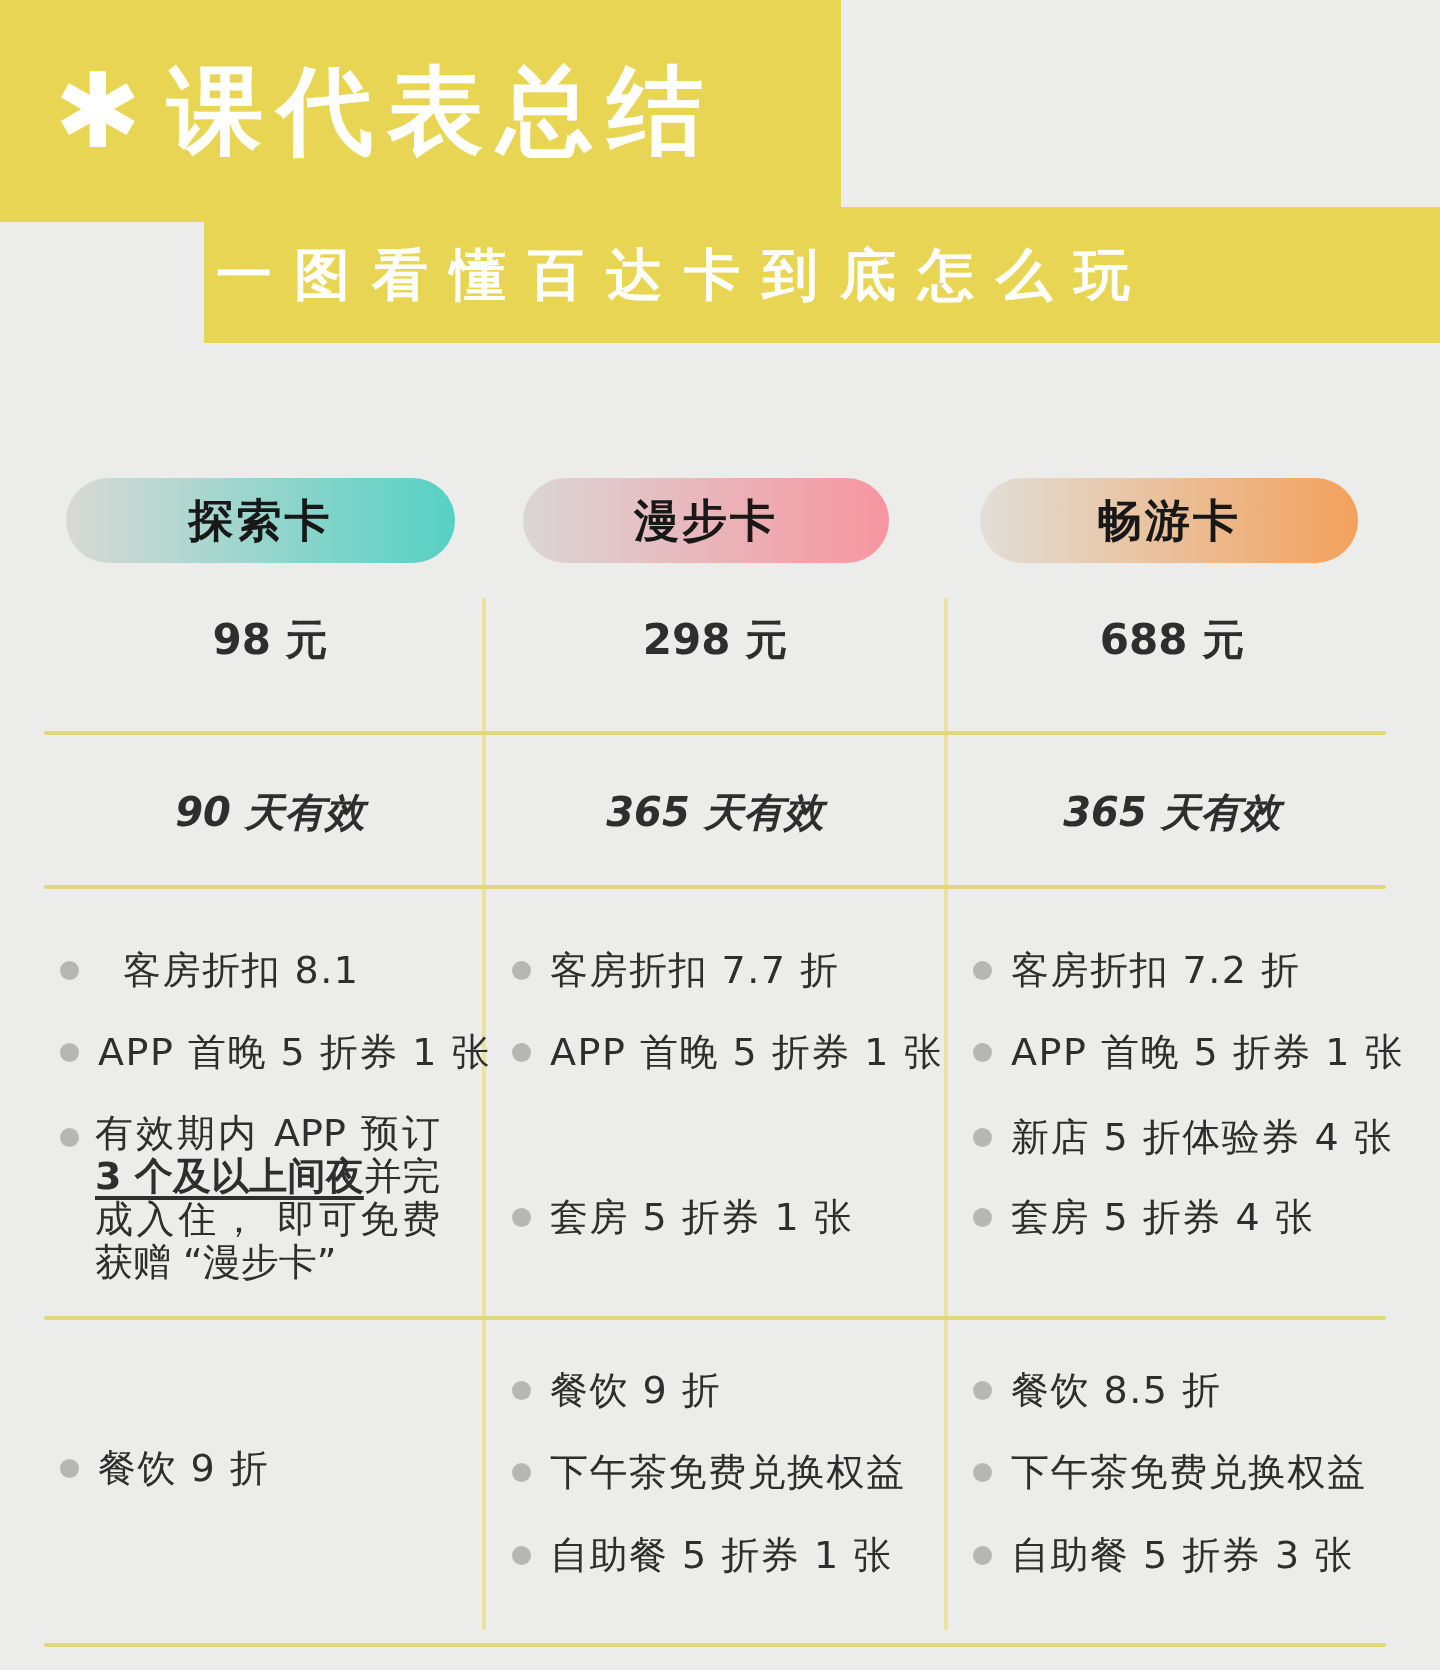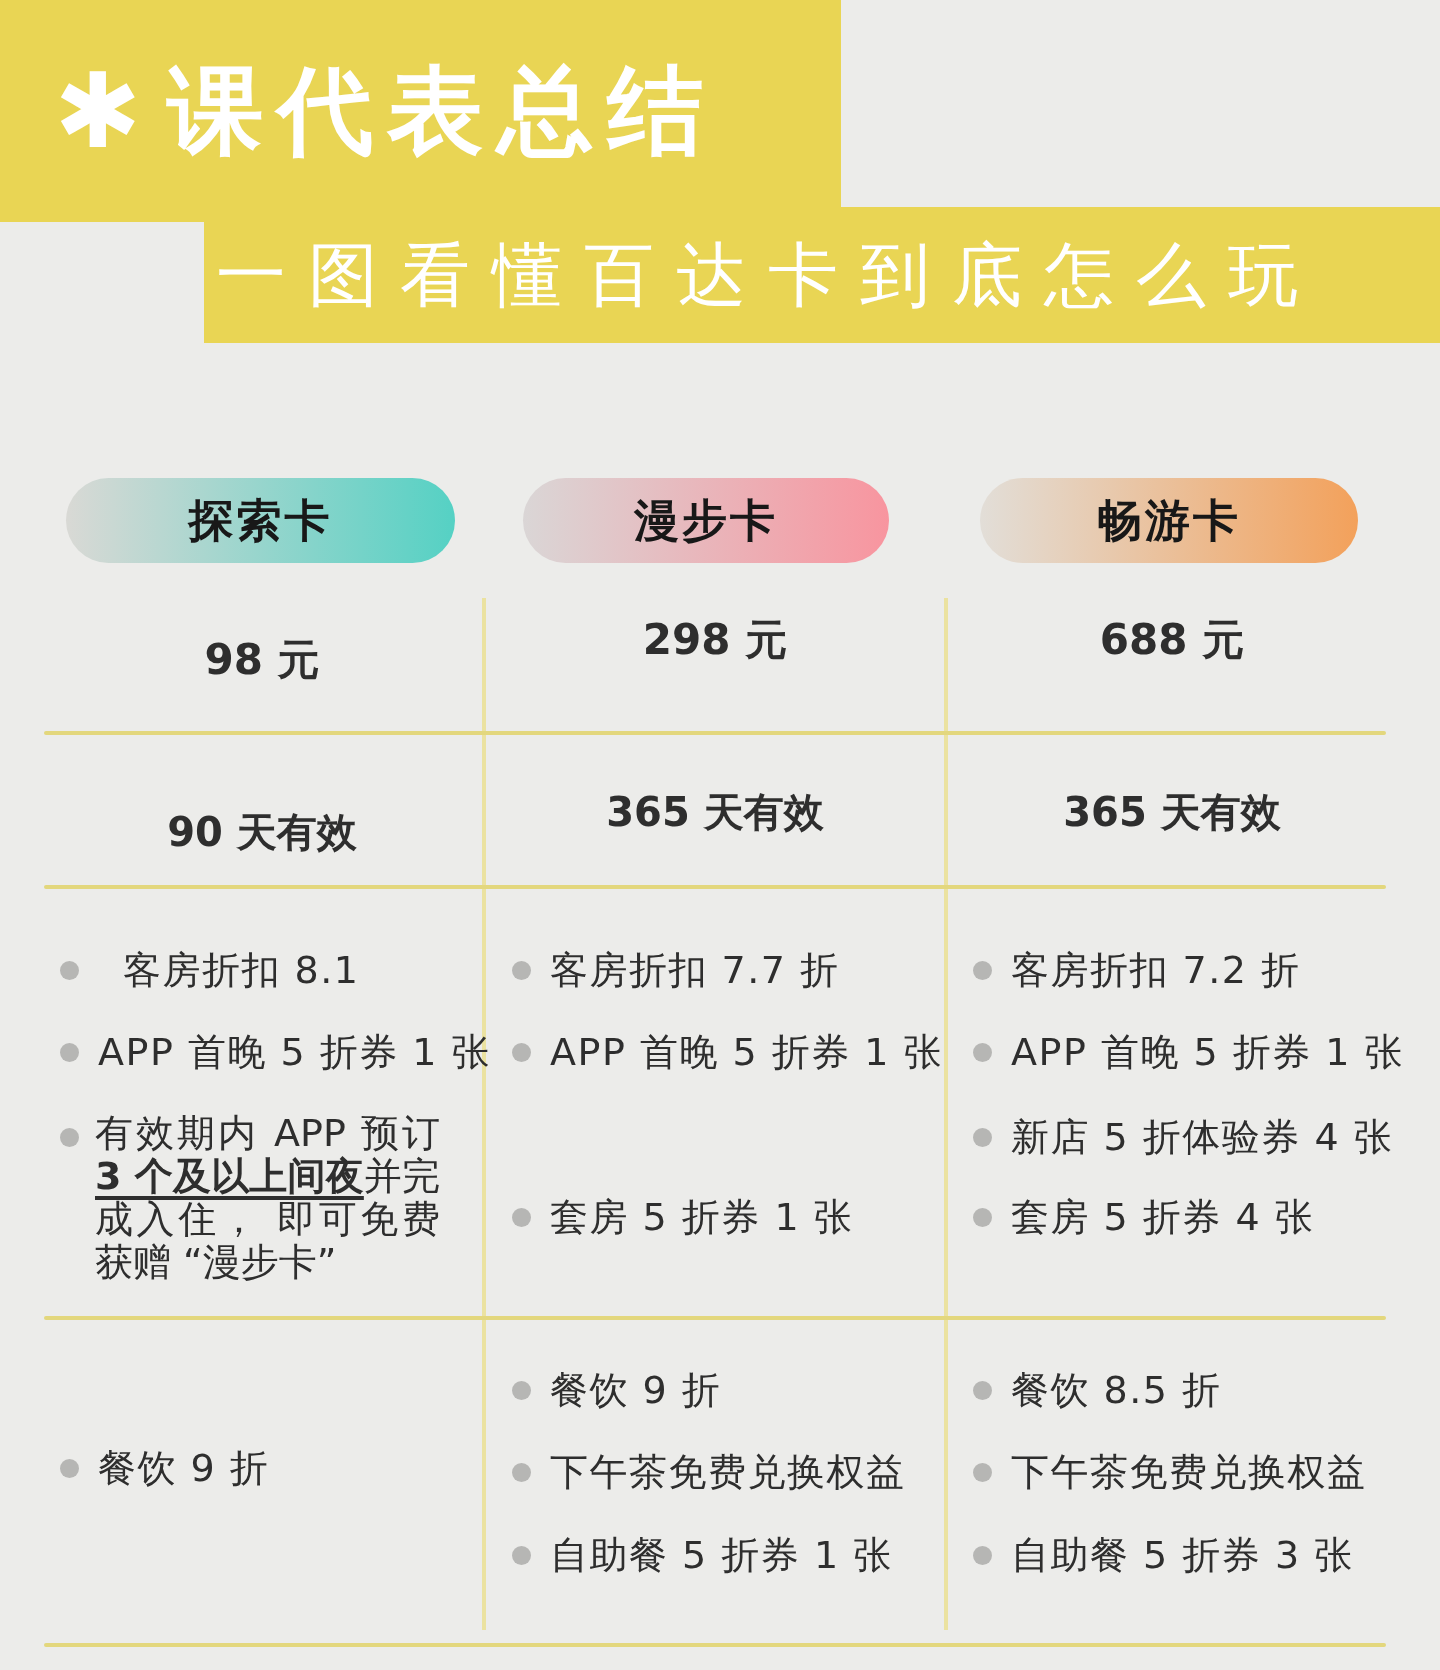--- a/index.html
+++ b/index.html
@@ -22,21 +22,21 @@
   .title{
     font-size:96px;font-weight:700;color:var(--title,#FFFFFF);
     letter-spacing:14px;line-height:1;white-space:nowrap;
   }
   .banner2{
     position:absolute;left:204px;top:207px;width:1236px;height:136px;
     background:var(--banner,#E9D554);
     display:flex;align-items:center;padding-left:12px;box-sizing:border-box;
   }
   .subtitle{
-    font-size:70px;font-weight:400;color:var(--title,#FFFFFF);
+    font-size:56px;font-weight:700;color:var(--title,#FFFFFF);
     letter-spacing:22px;line-height:1;white-space:nowrap;
   }
   
   .vline{
     position:absolute;top:598px;width:4px;height:1032px;
     background:var(--vline,#EBE2A0);z-index:1;
   }
   .vline-1{left:482px;}
   .vline-2{left:944px;}
   .hline{
@@ -56,22 +56,22 @@
   }
   .pill-1{left:66px;width:389px;}
   .pill-2{left:523px;width:366px;}
   .pill-3{left:980px;width:378px;}
   
   .cell{
     position:absolute;height:56px;line-height:56px;text-align:center;
     color:var(--text,#2E2E2E);white-space:nowrap;z-index:3;
   }
   .price{top:612px;font-size:42px;font-weight:600;}
-  .validity{top:784px;font-size:40px;font-weight:600;}
-  .col-a{left:40px;width:444px;margin-top:20px;}
+  .validity{top:784px;font-size:40px;font-weight:600;font-style:italic;}
+  .col-a{left:48px;width:444px;}
   .col-b{left:484px;width:462px;}
   .col-c{left:946px;width:452px;}
   
   .item{
     position:absolute;height:48px;display:flex;align-items:center;gap:19px;z-index:3;
   }
   .dot{
     width:19px;height:19px;border-radius:50%;
     background:var(--dot,#B6B6B4);flex-shrink:0;
   }

